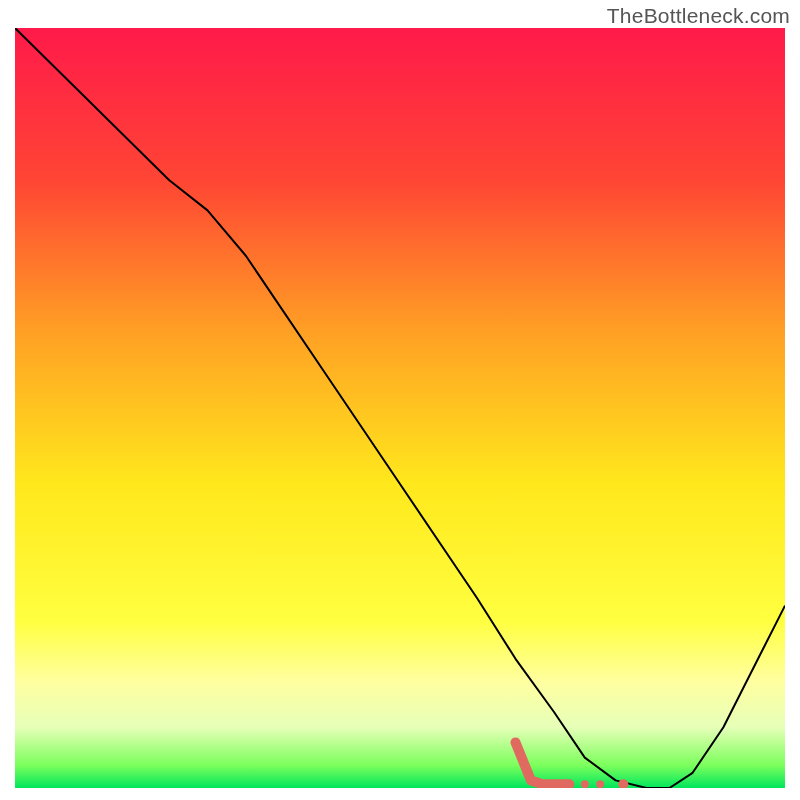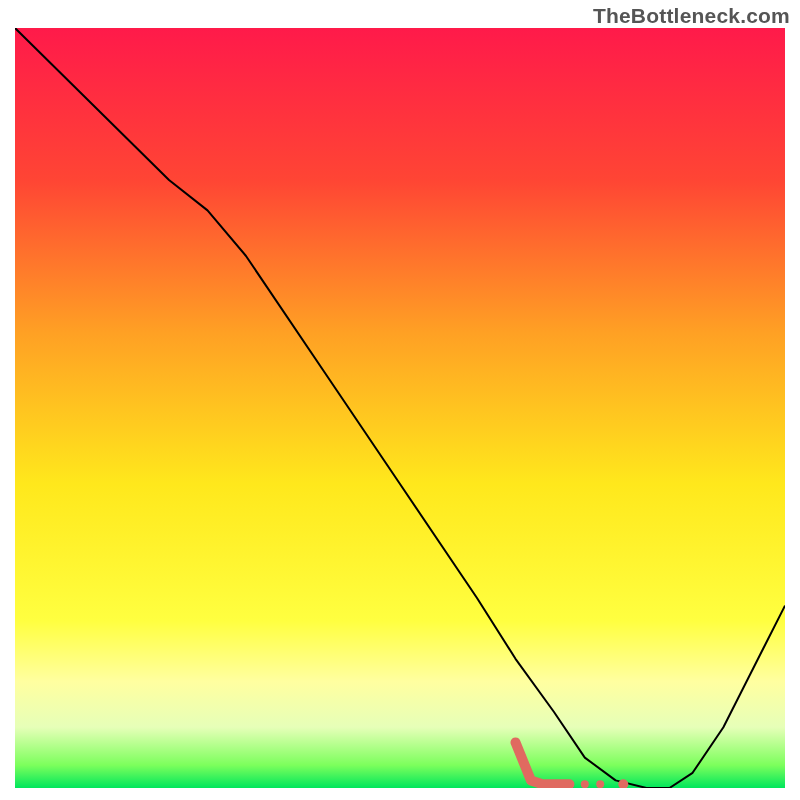--- a/index.html
+++ b/index.html
@@ -14,21 +14,21 @@
   .container {
     position: relative;
     width: 800px;
     height: 800px;
   }
   .watermark {
     position: absolute;
     top: 4px;
     right: 10px;
     font-size: 21px;
-    font-weight: 700;
+    font-weight: 400;
     color: #555555;
     letter-spacing: 0.2px;
     z-index: 10;
   }
   .plot-area {
     position: absolute;
     left: 15px;
     top: 28px;
     width: 770px;
     height: 760px;

